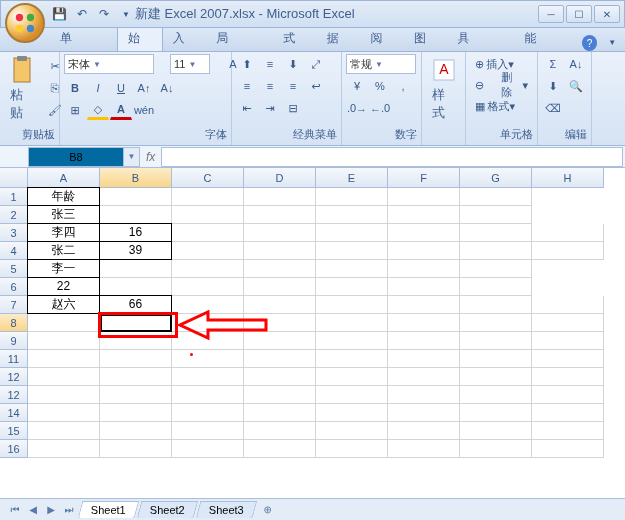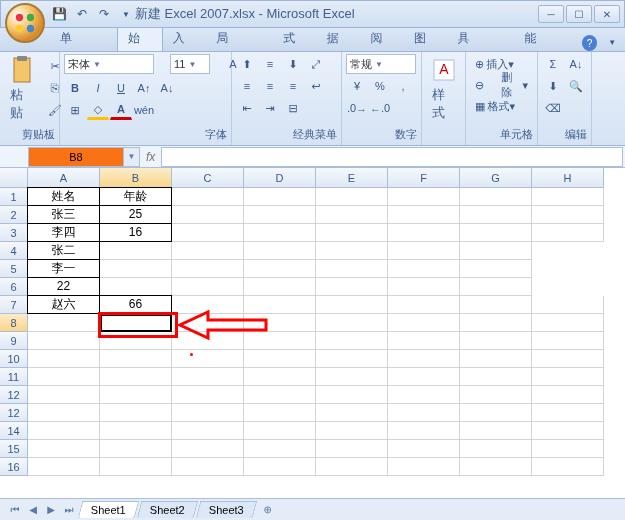--- a/index.html
+++ b/index.html
@@ -24,21 +24,21 @@
 .big-btn{display:flex;flex-direction:column;align-items:center;padding:2px 6px;gap:2px}
 .big-btn .lbl{font-size:13px;color:#3f5f8f}
 .small-btns{display:flex;flex-direction:column;gap:2px;padding:2px}
 .sb{width:22px;height:20px;border:1px solid transparent;display:flex;align-items:center;justify-content:center;font-size:11px;color:#3a5a8a}
 .font-row{display:flex;gap:16px;align-items:center;margin-bottom:2px}
 .combo{height:20px;background:#fff;border:1px solid #a9bfdb;display:flex;align-items:center;padding:0 3px;font-size:11px;color:#333}
 .combo .arr{margin-left:3px;color:#5a7aac;font-size:8px}
 .btn-row{display:flex;gap:1px}
 .rb{width:22px;height:20px;display:flex;align-items:center;justify-content:center;font-size:11px;color:#3a5a8a;border:1px solid transparent}
 .namebox-row{height:22px;display:flex;align-items:center;border-bottom:1px solid #a9bfdb;background:#eef4fc}
-.namebox{width:96px;height:20px;background:#f97316;border:1px solid #a9bfdb;margin-left:28px;text-align:center;font-size:11px;line-height:18px}
+.namebox{width:96px;height:20px;background:#0369a1;border:1px solid #a9bfdb;margin-left:28px;text-align:center;font-size:11px;line-height:18px}
 .nb-arr{width:16px;height:20px;background:#e4ecf7;border:1px solid #a9bfdb;border-left:none;display:flex;align-items:center;justify-content:center;font-size:8px;color:#5a7aac}
 .fx{margin:0 6px;font-style:italic;color:#777;font-size:12px}
 .formula-bar{flex:1;height:20px;background:#fff;border:1px solid #a9bfdb;margin-right:2px}
 .grid-area{display:flex;height:330px;position:relative}
 .corner{width:28px;height:20px;background:linear-gradient(#f5f8fc,#dfe8f4);border-right:1px solid #a9bfdb;border-bottom:1px solid #a9bfdb}
 .col-headers{display:flex;height:20px}
 .ch{width:72px;height:20px;background:linear-gradient(#f5f8fc,#dfe8f4);border-right:1px solid #a9bfdb;border-bottom:1px solid #a9bfdb;text-align:center;font-size:11px;line-height:20px;color:#3a5a8a}
 .ch.sel{background:linear-gradient(#fdecc9,#f8d58a)}
 .rows{display:flex;flex-direction:column}
 .row{display:flex;height:18px}
@@ -261,33 +261,31 @@
         <div class="ch">D</div>
         <div class="ch">E</div>
         <div class="ch">F</div>
         <div class="ch">G</div>
         <div class="ch">H</div>
       </div>
     </div>
     <div class="rows" id="grid-rows">
         <div class="row">
           <div class="rh">1</div>
-          <div class="cell bordered">姓名</div>
           <div class="cell bordered">年龄</div>
           <div class="cell"></div>
           <div class="cell"></div>
           <div class="cell"></div>
           <div class="cell"></div>
           <div class="cell"></div>
           <div class="cell"></div>
         </div>
         <div class="row">
           <div class="rh">2</div>
           <div class="cell bordered">张三</div>
-          <div class="cell bordered">25</div>
           <div class="cell"></div>
           <div class="cell"></div>
           <div class="cell"></div>
           <div class="cell"></div>
           <div class="cell"></div>
           <div class="cell"></div>
         </div>
         <div class="row">
           <div class="rh">3</div>
           <div class="cell bordered">李四</div>
@@ -295,20 +293,21 @@
           <div class="cell"></div>
           <div class="cell"></div>
           <div class="cell"></div>
           <div class="cell"></div>
           <div class="cell"></div>
           <div class="cell"></div>
         </div>
         <div class="row">
           <div class="rh">4</div>
           <div class="cell bordered">张二</div>
+          <div class="cell bordered">39</div>
           <div class="cell"></div>
           <div class="cell"></div>
           <div class="cell"></div>
           <div class="cell"></div>
           <div class="cell"></div>
           <div class="cell"></div>
         </div>
         <div class="row">
           <div class="rh">5</div>
           <div class="cell bordered">李一</div>
@@ -346,31 +345,20 @@
           <div class="cell active"></div>
           <div class="cell"></div>
           <div class="cell"></div>
           <div class="cell"></div>
           <div class="cell"></div>
           <div class="cell"></div>
           <div class="cell"></div>
         </div>
         <div class="row">
           <div class="rh">9</div>
-          <div class="cell"></div>
-          <div class="cell"></div>
-          <div class="cell"></div>
-          <div class="cell"></div>
-          <div class="cell"></div>
-          <div class="cell"></div>
-          <div class="cell"></div>
-          <div class="cell"></div>
-        </div>
-        <div class="row">
-          <div class="rh">10</div>
           <div class="cell"></div>
           <div class="cell"></div>
           <div class="cell"></div>
           <div class="cell"></div>
           <div class="cell"></div>
           <div class="cell"></div>
           <div class="cell"></div>
           <div class="cell"></div>
         </div>
         <div class="row">

